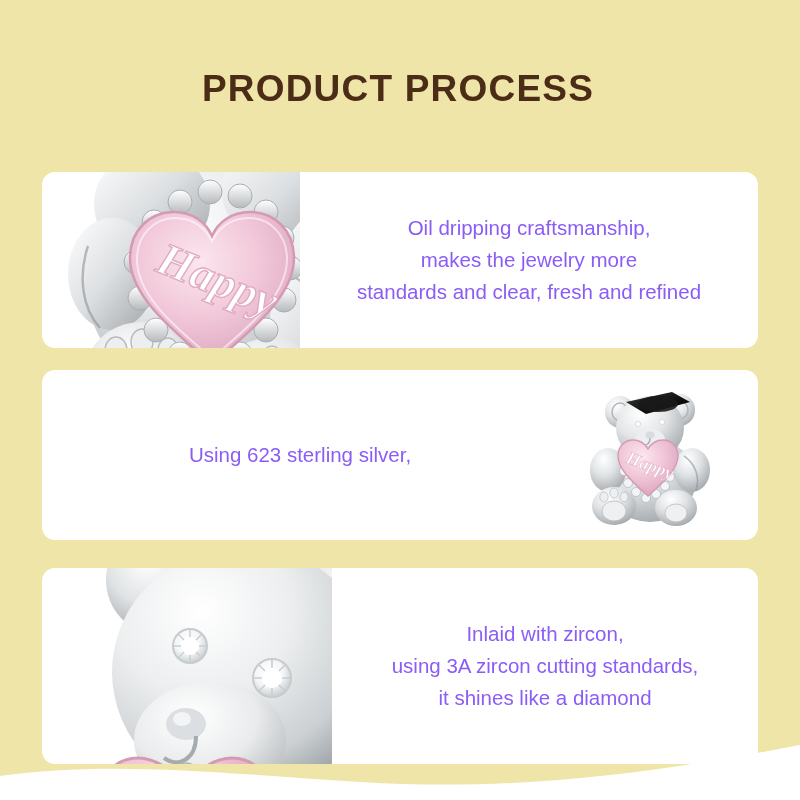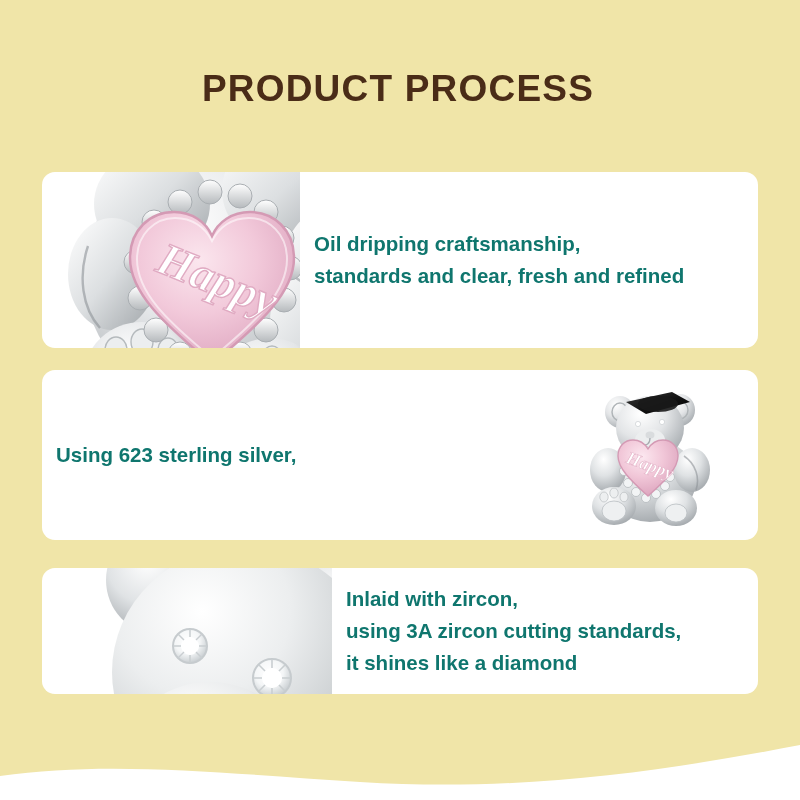--- a/index.html
+++ b/index.html
@@ -42,21 +42,21 @@
     width:716px;
     background:#ffffff;
     border-radius:13px;
     z-index:2;
     overflow:hidden;
     display:flex;
     align-items:center;
   }
   .card-1 { top:172px; height:176px; }
   .card-2 { top:370px; height:170px; }
-  .card-3 { top:568px; height:126px; }
+  .card-3 { top:568px; height:196px; }
 
   .card-1 { flex-direction:row; }
   .card-2 { flex-direction:row; }
   .card-3 { flex-direction:row; }
 
   .media {
     position:relative;
     height:100%;
     flex:0 0 auto;
     overflow:hidden;
@@ -65,28 +65,27 @@
   .card-2 .media { width:200px; order:2; }
   .card-3 .media { width:290px; }
 
   .media svg { display:block; position:absolute; }
   .card-1 .media svg { left:-8px;  top:-46px;  width:330px; height:330px; }
   .card-2 .media svg { left:8px;   top:2px;    width:170px; height:166px; }
   .card-3 .media svg { left:-12px; top:-108px; width:400px; height:400px; }
 
   .copy {
     flex:1 1 auto;
-    text-align:left;
-    color:#0f766e;
+    text-align:center;
+    color:#8b5cf6;
     font-size:20.5px;
     line-height:32px;
     padding:0 14px;
     font-family:"Liberation Sans", sans-serif;
     white-space:nowrap;
-    font-weight:bold;
   }
   .copy .ln { display:block; }
   .card-2 .copy { order:1; }
 </style>
 </head>
 <body>
 
 <div class="page">
 
   <div class="bg">
@@ -197,20 +196,21 @@
                  C158,92 171,101 178,115
                  C185,101 198,92 215,92
                  C235,92 253,108 253,133
                  C253,166 224,194 178,232 Z" fill="none" stroke="#ffffff" stroke-width="2" opacity=".55"></path>
 
         <text x="178" y="168" text-anchor="middle" transform="rotate(22 178 168)" font-family="Liberation Serif, serif" font-size="46" font-style="italic" font-weight="bold" fill="#ffffff" stroke="#e0aac2" stroke-width="1.4">Happy</text>
       </svg>
     </div>
     <div class="copy">
       <span class="ln">Oil dripping craftsmanship,</span>
+      <span class="ln">makes the jewelry more</span>
       <span class="ln">standards and clear, fresh and refined</span>
     </div>
   </div>
 
   <div class="card card-2">
     <div class="media">
       <svg viewBox="0 0 170 166" xmlns="http://www.w3.org/2000/svg">
         <defs>
           <radialGradient id="c2head" cx="36%" cy="28%" r="76%">
             <stop offset="0%" stop-color="#ffffff"></stop>

